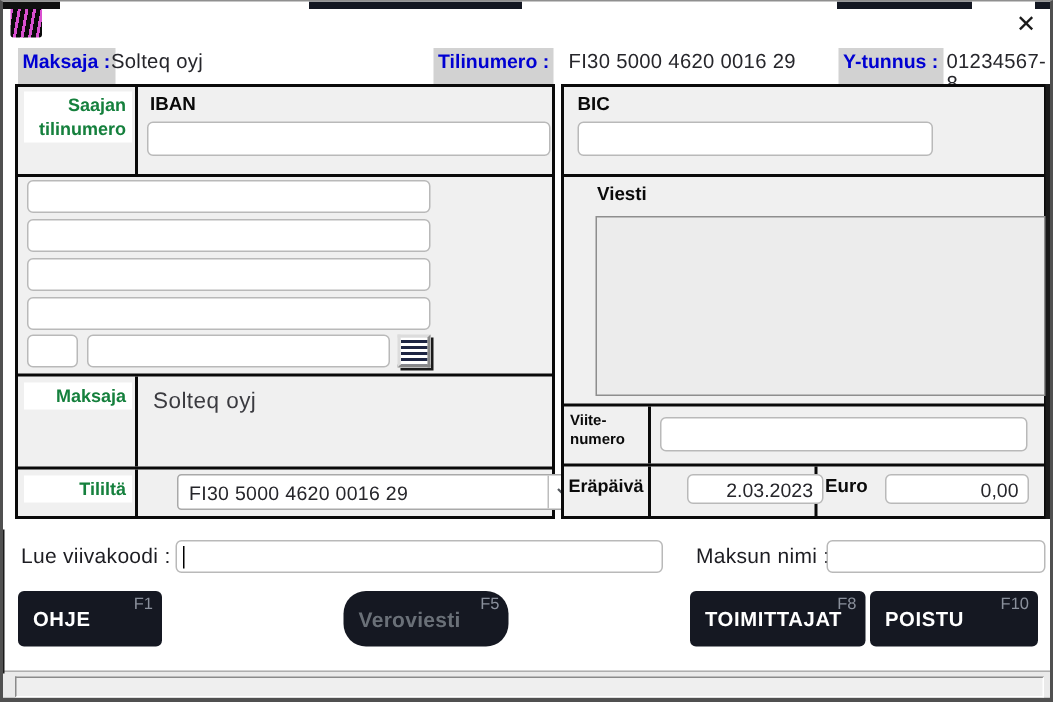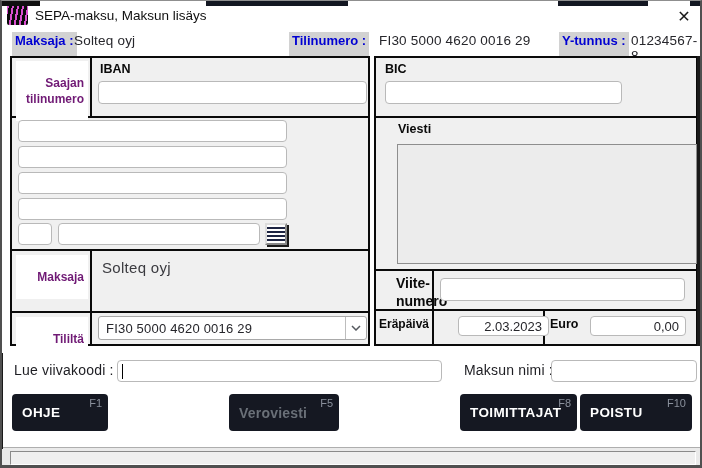--- a/index.html
+++ b/index.html
@@ -15,22 +15,22 @@
   
   .chip{position:absolute;top:31px;height:34px;line-height:17px;background:#d2d2d2;
         color:#0000d2;font-weight:bold;font-size:13px;padding:0 3px;}
   .hval{position:absolute;top:32px;font-size:13.5px;color:#26262b;letter-spacing:.2px;}
   
   .box{position:absolute;box-sizing:border-box;border:2px solid #0a0a0a;background:#f0f0f0;}
   .row{box-sizing:border-box;display:flex;}
   .bb{border-bottom:2px solid #0a0a0a;}
   .lcell{box-sizing:border-box;border-right:2px solid #0a0a0a;position:relative;flex:0 0 auto;}
   .fcell{position:relative;flex:1 1 auto;}
-  .wchip{position:absolute;background:#ffffff;font-weight:bold;font-size:12px;color:#701a75;
-         text-align:right;padding:14px 4px;box-sizing:border-box;white-space:pre-line;line-height:1.35;}
+  .wchip{position:absolute;background:#ffffff;font-weight:bold;font-size:12px;color:#15803d;
+         text-align:right;padding:1px 4px;box-sizing:border-box;white-space:pre-line;line-height:1.35;}
   .plain{position:absolute;font-weight:bold;font-size:12.5px;color:#0a0a0a;text-align:right;}
   .blbl{position:absolute;font-weight:bold;font-size:12.5px;color:#0a0a0a;}
   .inp{position:absolute;box-sizing:border-box;background:#ffffff;border:1px solid #b9b9b9;
        border-radius:4px;font-family:"Liberation Sans",sans-serif;font-size:13px;color:#26262b;padding:0 6px;outline:none;}
   .inp.right{text-align:right;}
   .ta{position:absolute;box-sizing:border-box;background:#ececec;border:1px solid #8e8e8e;
       resize:none;outline:none;font-family:"Liberation Sans",sans-serif;}
   .combo{position:absolute;box-sizing:border-box;background:#fff;border:1px solid #a9a9a9;border-radius:3px;
          display:flex;align-items:center;cursor:pointer;}
   .combo .ctext{flex:1;font-size:13px;color:#26262b;padding:0 7px;letter-spacing:.2px;}
@@ -42,41 +42,40 @@
   .payer-val{position:absolute;left:10px;top:8px;font-size:15px;color:#3b3b40;letter-spacing:.3px;}
   
   .flabel{position:absolute;font-size:14px;color:#1d1d22;letter-spacing:.2px;}
   .caret{position:absolute;left:4px;top:3px;width:1px;height:15px;background:#000;}
   
   .btn{position:absolute;top:393px;height:37px;box-sizing:border-box;background:#151822;border:none;
        border-radius:4px;color:#ffffff;cursor:pointer;text-align:left;padding:0 0 0 10px;
        font-family:"Liberation Sans",sans-serif;font-weight:bold;font-size:13.5px;letter-spacing:.4px;}
   .btn .fk{position:absolute;top:3px;right:6px;font-size:11px;font-weight:normal;color:#8a909c;letter-spacing:0;}
   .btn.two{font-size:12.5px;line-height:1.25;padding-top:4px;padding-right:26px;text-align:left;}
-  .btn.disabled{color:#6a7078;font-weight:600;letter-spacing:.2px;font-size:14px;cursor:default;}
+  .btn.disabled{color:#6a7078;font-weight:600;letter-spacing:.2px;font-size:14px;cursor:default;border-radius:15px;}
   
   .statusbar{position:absolute;left:0;top:446px;width:100%;height:19px;background:#eaeaea;border-top:1px solid #aeaeae;}
   .sunken{position:absolute;left:8px;top:3px;width:684px;height:12px;background:#efefef;
           border-top:1px solid #8a8a8a;border-left:1px solid #8a8a8a;
           border-bottom:1px solid #ffffff;border-right:1px solid #ffffff;}
 </style>
 </head>
 <body>
 
 <div class="win">
 
   <div class="frag" style="left:0;top:0;width:38px;height:5px;background:#101010;"></div>
   <div class="frag" style="left:204px;top:0;width:142px;height:5px;background:#131722;"></div>
   <div class="frag" style="left:556px;top:0;width:90px;height:5px;background:#131722;"></div>
   <div class="frag" style="left:688px;top:0;width:12px;height:5px;background:#131722;"></div>
   <div class="frag" style="left:695px;top:55px;width:4px;height:290px;background:#1a1a1a;"></div>
   <div class="frag" style="left:-2px;top:352px;width:3px;height:96px;background:#1a1a1a;"></div>
 
   <div class="appicon"></div>
-  <div class="title">SEPA-maksu, Maksun lisäys</div>
   <div class="close">✕</div>
 
   <div class="chip" style="left:10px;">Maksaja :</div>
   <div class="hval" style="left:72px;">Solteq oyj</div>
   <div class="chip" style="left:287px;">Tilinumero :</div>
   <div class="hval" style="left:377px;">FI30 5000 4620 0016 29</div>
   <div class="chip" style="left:557px;">Y-tunnus :</div>
   <div class="hval" style="left:629px;">01234567-8</div>
 
   <div class="box" style="left:8px;top:55px;width:360px;height:290px;">
@@ -106,21 +105,21 @@
 
     <div class="row bb" style="height:62px;">
       <div class="lcell" style="width:80px;">
         <div class="wchip" style="left:4px;top:4px;width:72px;">Maksaja</div>
       </div>
       <div class="fcell">
         <div class="payer-val">Solteq oyj</div>
       </div>
     </div>
 
-    <div class="row" style="height:31px;">
+    <div class="row" style="height:31px;gap:20px;">
       <div class="lcell" style="width:80px;">
         <div class="wchip" style="left:4px;top:4px;width:72px;">Tililtä</div>
       </div>
       <div class="fcell">
         <div class="combo" style="left:6px;top:3px;width:269px;height:24px;">
           <span class="ctext">FI30 5000 4620 0016 29</span>
           <span class="csep"></span>
           <span class="carrow">
             <svg width="10" height="6" viewBox="0 0 10 6">
                 <path d="M1 1l4 4 4-4" fill="none" stroke="#55595f" stroke-width="1.5"></path>
@@ -142,21 +141,21 @@
 
     <div class="row bb" style="height:153px;padding-left:13px;">
       <div class="fcell">
         <div class="blbl" style="left:9px;top:4px;">Viesti</div>
         <textarea class="ta" style="left: 8px; top: 26px; width: 300px; height: 120px;"></textarea>
       </div>
     </div>
 
     <div class="row bb" style="height:40px;">
       <div class="lcell" style="width:58px;">
-        <div class="blbl" style="left:20px;top:3px;white-space:pre-line;font-size:14px;line-height:1.3;">Viite-
+        <div class="blbl" style="left:4px;top:3px;white-space:pre-line;font-size:10px;line-height:1.3;">Viite-
 numero</div>
       </div>
       <div class="fcell">
         <div class="inp" style="left:6px;top:7px;width:245px;height:23px;"></div>
       </div>
     </div>
 
     <div class="row" style="height:33px;">
       <div class="lcell" style="width:58px;">
         <div class="blbl" style="left:3px;top:6px;font-size:12px;">Eräpäivä</div>

